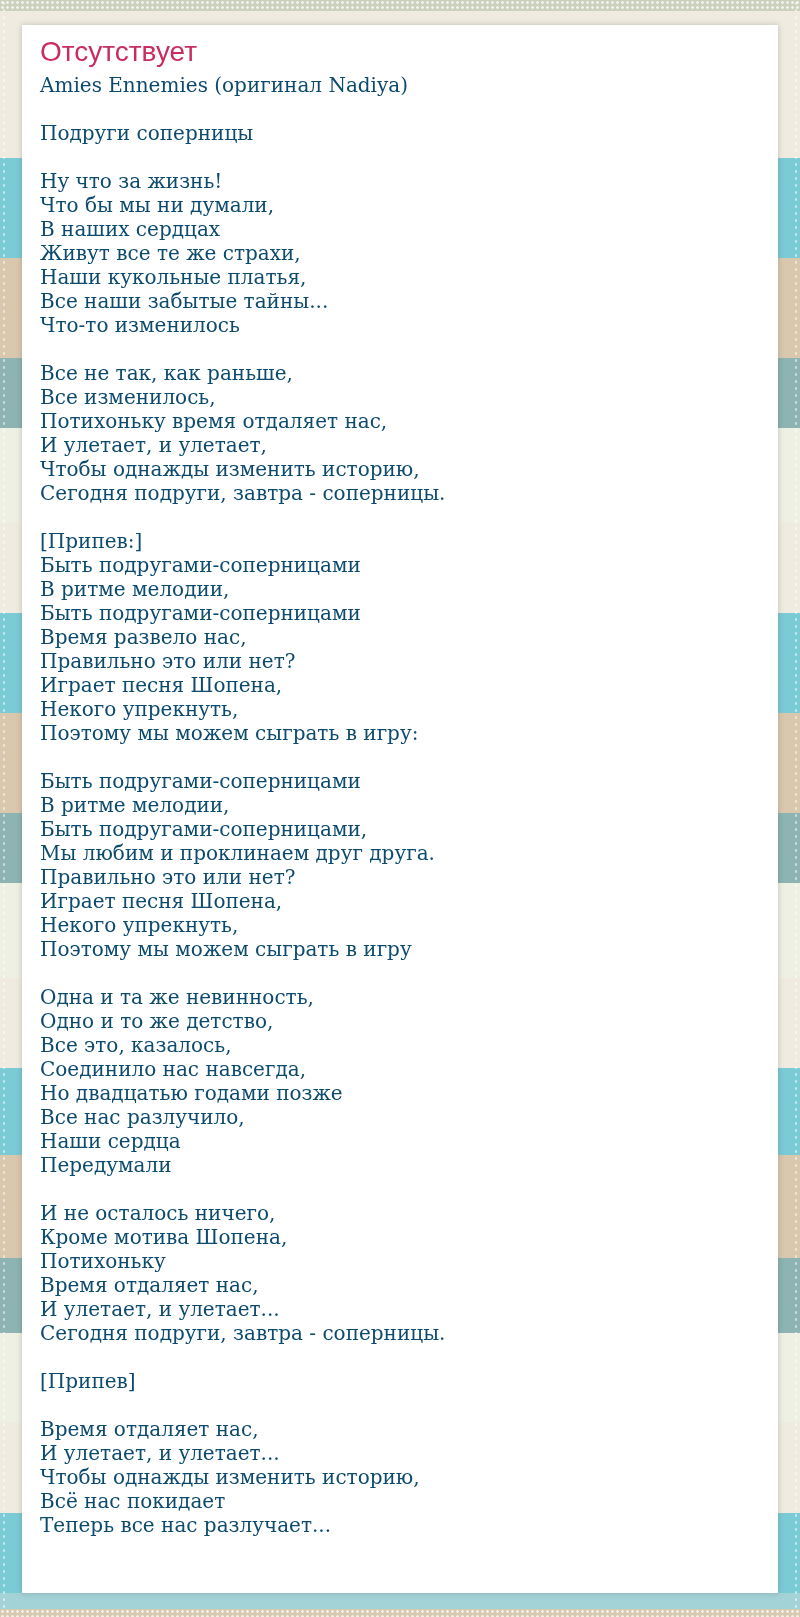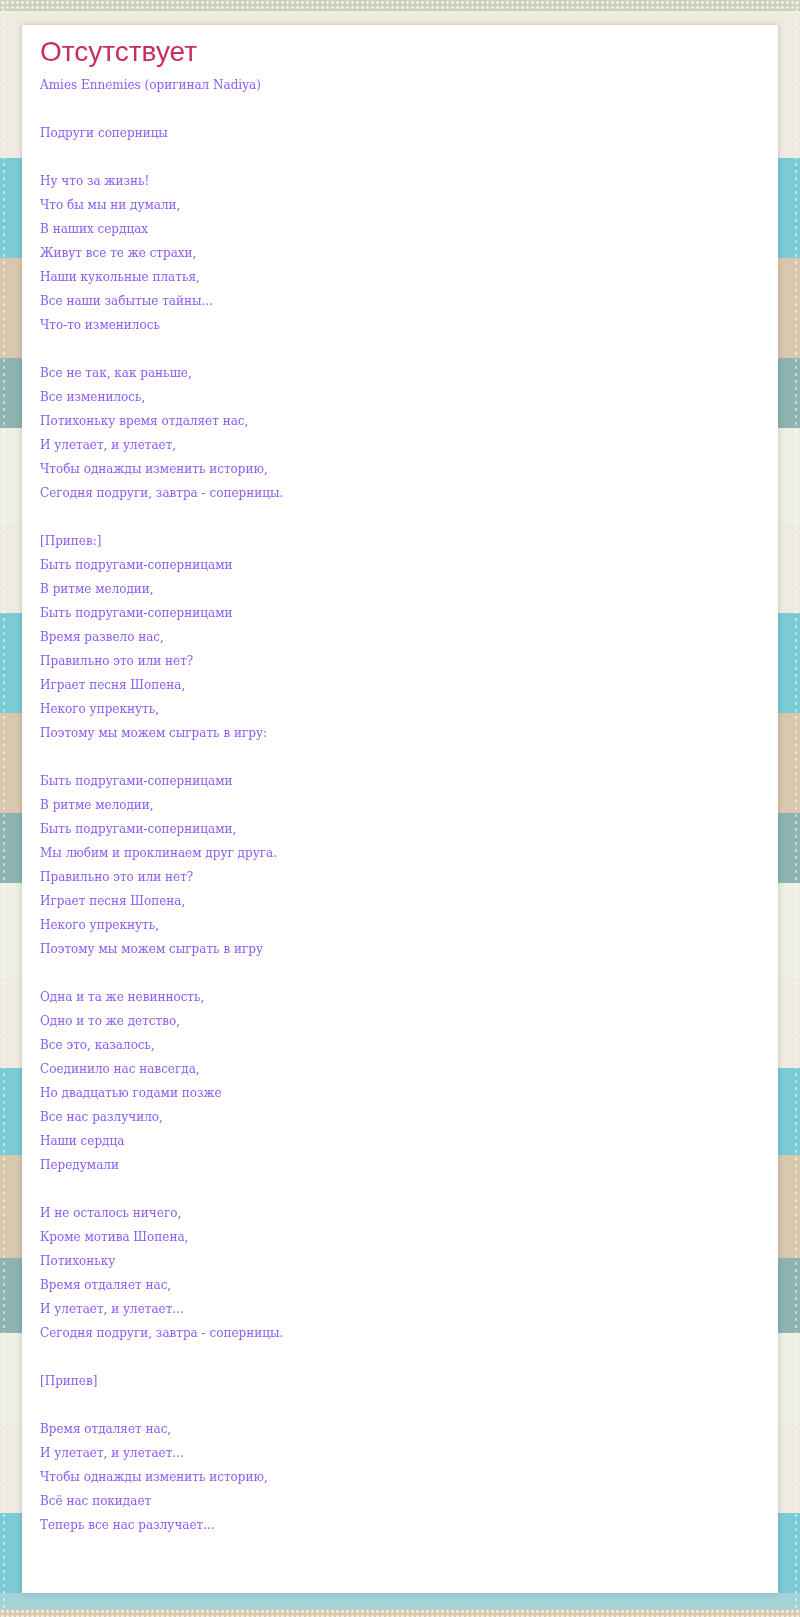--- a/index.html
+++ b/index.html
@@ -83,23 +83,23 @@
   }
   .artist-link {
     color: #6cb0c4;
     text-decoration: none;
     cursor: pointer;
   }
 
   .lyrics {
     margin-top: 6px;
     font-family: "DejaVu Serif", "Liberation Serif", serif;
-    font-size: 12px;
+    font-size: 20px;
     line-height: 24px;
-    color: #8b5cf6;
+    color: #0c4a6e;
     white-space: pre-line;
   }
 
   .logo {
     position: absolute;
     right: 6px; bottom: 3px;
     text-align: right;
     cursor: pointer;
     line-height: 1;
   }

